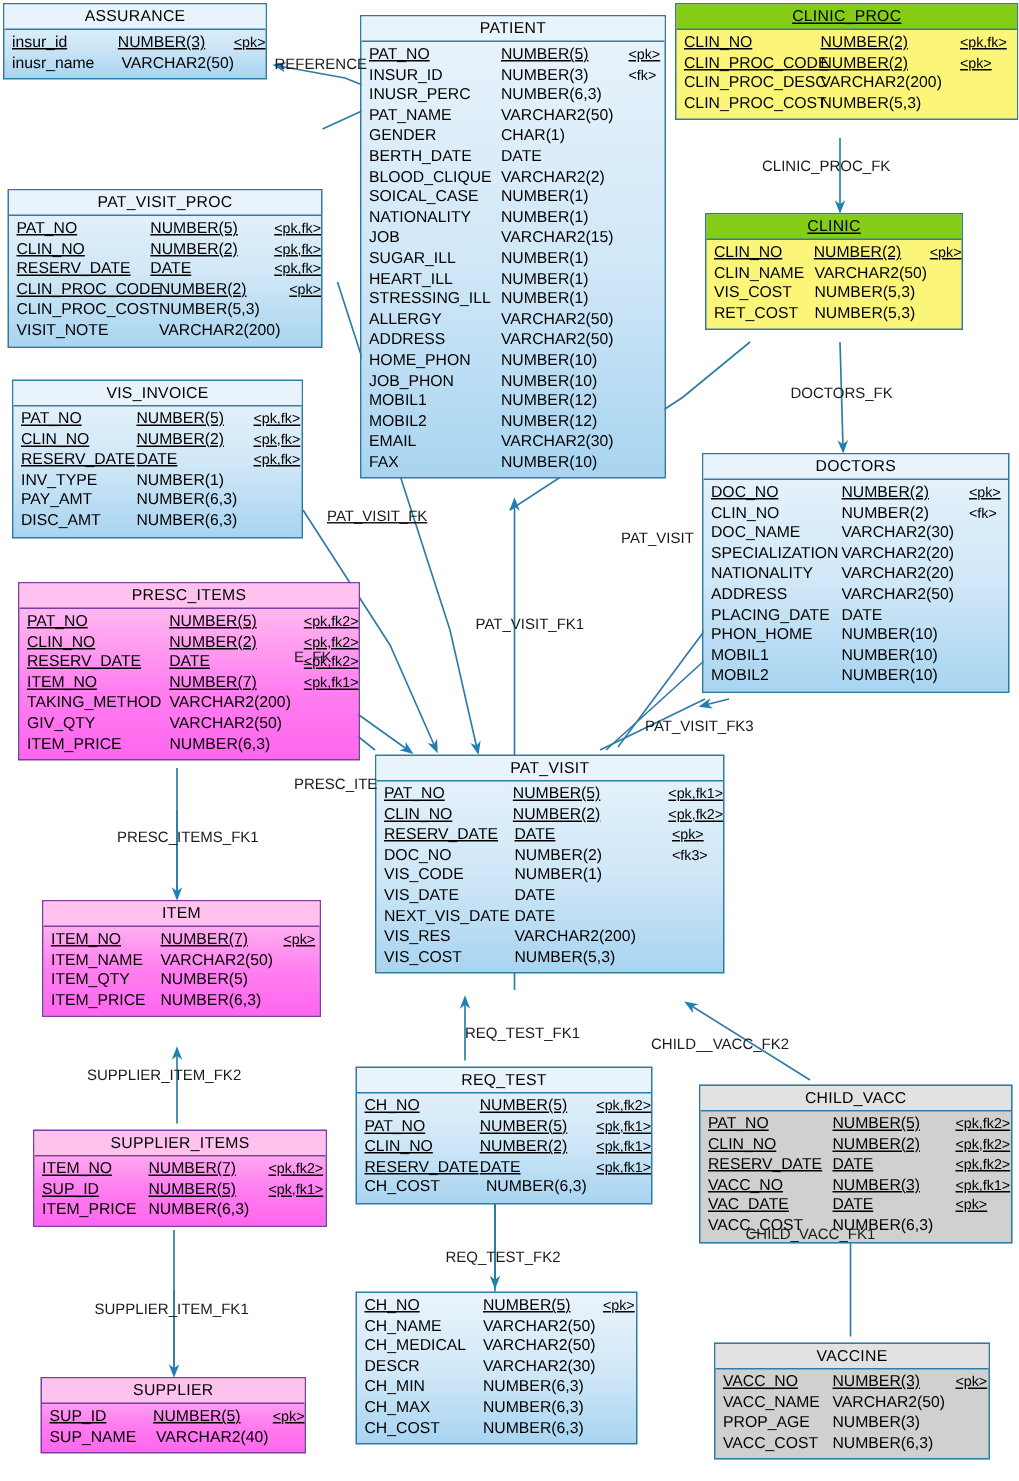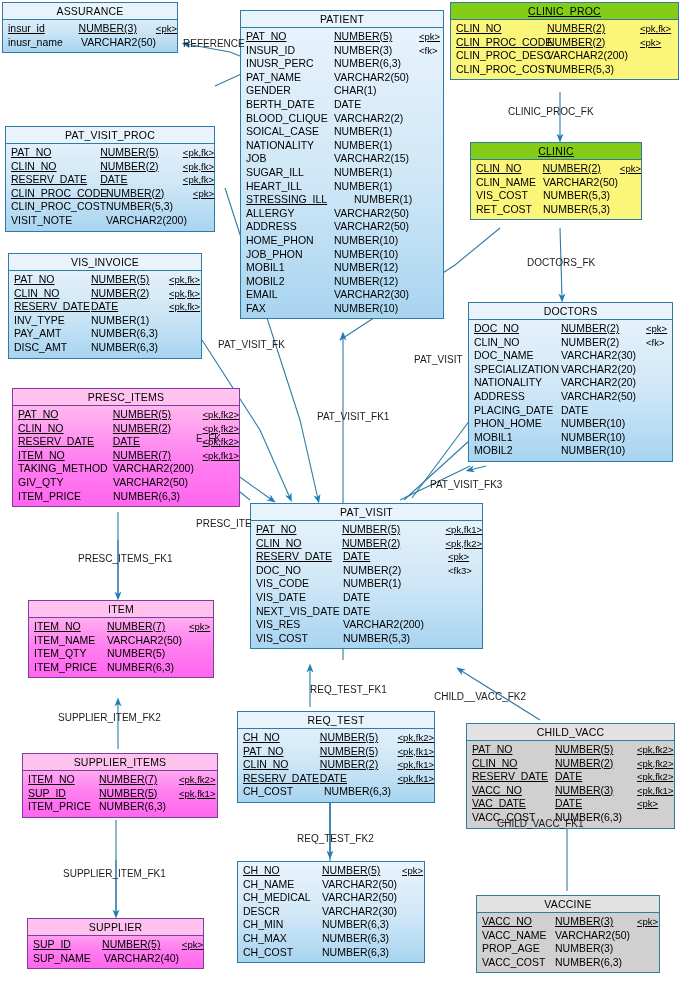--- a/index.html
+++ b/index.html
@@ -241,21 +241,21 @@
           <span class="a-name" style="width: 93px;">SUGAR_ILL</span>
           <span class="a-type" style="width: 85px;">NUMBER(1)</span>
           <span class="a-key"></span>
         </div>
         <div class="attr">
           <span class="a-name" style="width: 93px;">HEART_ILL</span>
           <span class="a-type" style="width: 85px;">NUMBER(1)</span>
           <span class="a-key"></span>
         </div>
         <div class="attr">
-          <span class="a-name" style="width: 113px; text-decoration: underline;">STRESSING_ILL</span>
+          <span class="a-name" style="width: 93px;">STRESSING_ILL</span>
           <span class="a-type" style="width: 85px;">NUMBER(1)</span>
           <span class="a-key"></span>
         </div>
         <div class="attr">
           <span class="a-name" style="width: 93px;">ALLERGY</span>
           <span class="a-type" style="width: 85px;">VARCHAR2(50)</span>
           <span class="a-key"></span>
         </div>
         <div class="attr">
           <span class="a-name" style="width: 93px;">ADDRESS</span>
@@ -709,21 +709,21 @@
         <div class="attr">
           <span class="a-name" style="width: 78px;">VACC_COST</span>
           <span class="a-type" style="width: 82px;">NUMBER(6,3)</span>
           <span class="a-key"></span>
         </div>
       </div>
     </div>
     <div class="rel-label" style="left: 183px; top: 38px;">REFERENCE</div>
     <div class="rel-label" style="left: 508px; top: 106px;">CLINIC_PROC_FK</div>
     <div class="rel-label" style="left: 527px; top: 257px;">DOCTORS_FK</div>
-    <div class="rel-label" style="left: 218px; top: 339px;">PAT_VISIT_FK</div>
+    <div class="rel-label" style="left: 218px; top: 339px; text-decoration: underline;">PAT_VISIT_FK</div>
     <div class="rel-label" style="left: 414px; top: 354px;">PAT_VISIT</div>
     <div class="rel-label" style="left: 317px; top: 411px;">PAT_VISIT_FK1</div>
     <div class="rel-label" style="left: 196px; top: 433px;">E_FK</div>
     <div class="rel-label" style="left: 430px; top: 479px;">PAT_VISIT_FK3</div>
     <div class="rel-label" style="left: 196px; top: 518px;">PRESC_ITE</div>
     <div class="rel-label" style="left: 78px; top: 553px;">PRESC_ITEMS_FK1</div>
     <div class="rel-label" style="left: 310px; top: 684px;">REQ_TEST_FK1</div>
     <div class="rel-label" style="left: 434px; top: 691px;">CHILD__VACC_FK2</div>
     <div class="rel-label" style="left: 58px; top: 712px;">SUPPLIER_ITEM_FK2</div>
     <div class="rel-label" style="left: 297px; top: 833px;">REQ_TEST_FK2</div>

